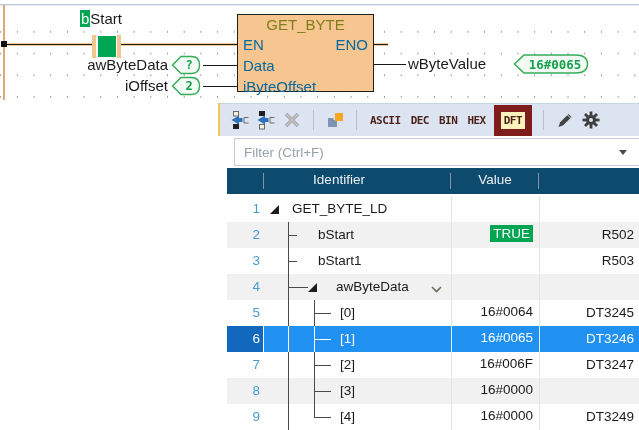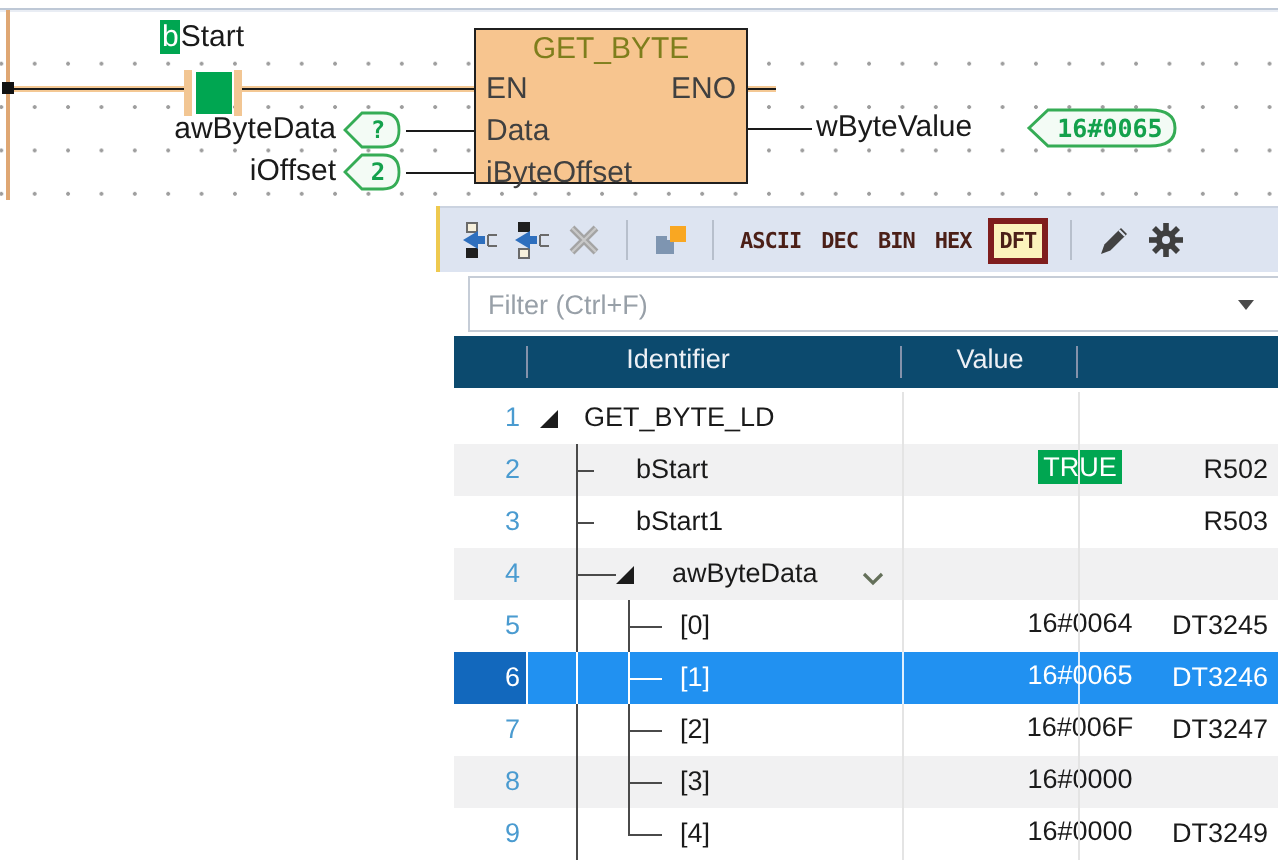--- a/index.html
+++ b/index.html
@@ -24,38 +24,38 @@
   .contact-bar{position:absolute;top:35px;width:4px;height:23px;background:#F2C693;}
   .contact-state{position:absolute;left:98px;top:36px;width:18px;height:21px;background:#00A651;}
   .lad-label{position:absolute;font-size:15px;color:#1a1a1a;white-space:nowrap;}
   .b-hot{display:inline-block;background:#00A651;color:#fff;padding:0 1px;}
   .right-lab{text-align:right;width:128px;left:40px;}
   .fb-block{
     position:absolute;left:237px;top:14px;width:137px;height:78px;
     background:#F7C58F;border:1px solid #1f1f1f;box-sizing:border-box;
   }
   .fb-title{position:absolute;left:0;top:1px;width:100%;text-align:center;font-size:15px;color:#7E7E1C;}
-  .fb-pin{position:absolute;font-size:15px;color:#404040;white-space:nowrap;}
+  .fb-pin{position:absolute;font-size:15px;color:#0369a1;white-space:nowrap;}
   .badge-svg{position:absolute;}
   .badge-text{font-family:"DejaVu Sans Mono",monospace;font-weight:bold;fill:#13A14C;}
   
   .watch-panel{position:absolute;left:218px;top:103px;width:421px;height:385px;}
   .wp-toolbar{
     position:absolute;left:0;top:0;width:421px;height:33px;background:#DDE4F1;
     border-top:1px solid #CBD3E0;box-sizing:border-box;
     display:flex;align-items:center;gap:6px;padding-left:12px;
   }
   .wp-accent{position:absolute;left:0;top:0;width:2px;height:33px;background:#EEC94F;}
   .tb-icon{width:20px;height:20px;flex:0 0 auto;display:flex;align-items:center;justify-content:center;}
   .tb-sep{width:1px;height:20px;background:#B7BFCC;margin:0 5px;flex:0 0 auto;}
   .fmt-btn{
     font-family:"DejaVu Sans Mono",monospace;font-weight:bold;font-size:11px;
     letter-spacing:-0.5px;color:#4B1F17;padding:2px 2px;flex:0 0 auto;line-height:1;
   }
-  .fmt-active{background:#FCF3BC;border:3px solid #7f1d1d;padding:3px 3px;}
+  .fmt-active{background:#FCF3BC;border:7px solid #7f1d1d;padding:3px 3px;}
   .wp-filter{
     position:absolute;left:16px;top:35px;width:409px;height:28px;box-sizing:border-box;
     border:1px solid #C6CDD7;background:#fff;font-size:13.5px;
     padding:0 24px 0 9px;color:#333;font-family:"Liberation Sans",sans-serif;outline:none;
   }
   .wp-filter::placeholder{color:#98A0A8;opacity:1;}
   .filter-arrow{
     position:absolute;left:401px;top:47px;width:0;height:0;
     border-left:4px solid transparent;border-right:4px solid transparent;border-top:5px solid #4a4a4a;
   }
@@ -82,21 +82,21 @@
   .t-l2{left:87px;top:0;width:1px;height:26px;}
   .t-l2h{left:87px;top:0;width:1px;height:14px;}
   .tk1{left:61px;top:13px;width:9px;height:1px;}
   .tk1w{left:61px;top:13px;width:20px;height:1px;}
   .tk2{left:87px;top:13px;width:17px;height:1px;}
   .tri{position:absolute;width:9px;height:9px;background:#1c1c1c;clip-path:polygon(100% 0,100% 100%,0 100%);}
   .tri-r1{left:43px;top:9px;}
   .tri-r4{left:81px;top:9px;}
   .ident{position:absolute;top:5px;white-space:nowrap;}
   .id-r1{left:65px;} .id-lvl1{left:91px;} .id-r4{left:109px;} .id-lvl2{left:113px;}
-  .vcell{position:absolute;left:224px;top:4px;width:82px;text-align:center;margin-left:48px;}
+  .vcell{position:absolute;left:224px;top:4px;width:82px;text-align:right;}
   .fpcell{position:absolute;left:312px;top:5px;width:95px;text-align:right;}
   .vtrue{background:#00A651;color:#fff;padding:1px 3px;}
   .vfalse{border:1px solid #00A651;color:#1a1a1a;padding:0px 2px;}
   .chev{position:absolute;left:203px;top:8px;}
 </style>
 </head>
 <body>
 
 <div>
   <div class="net-border-top"></div>

